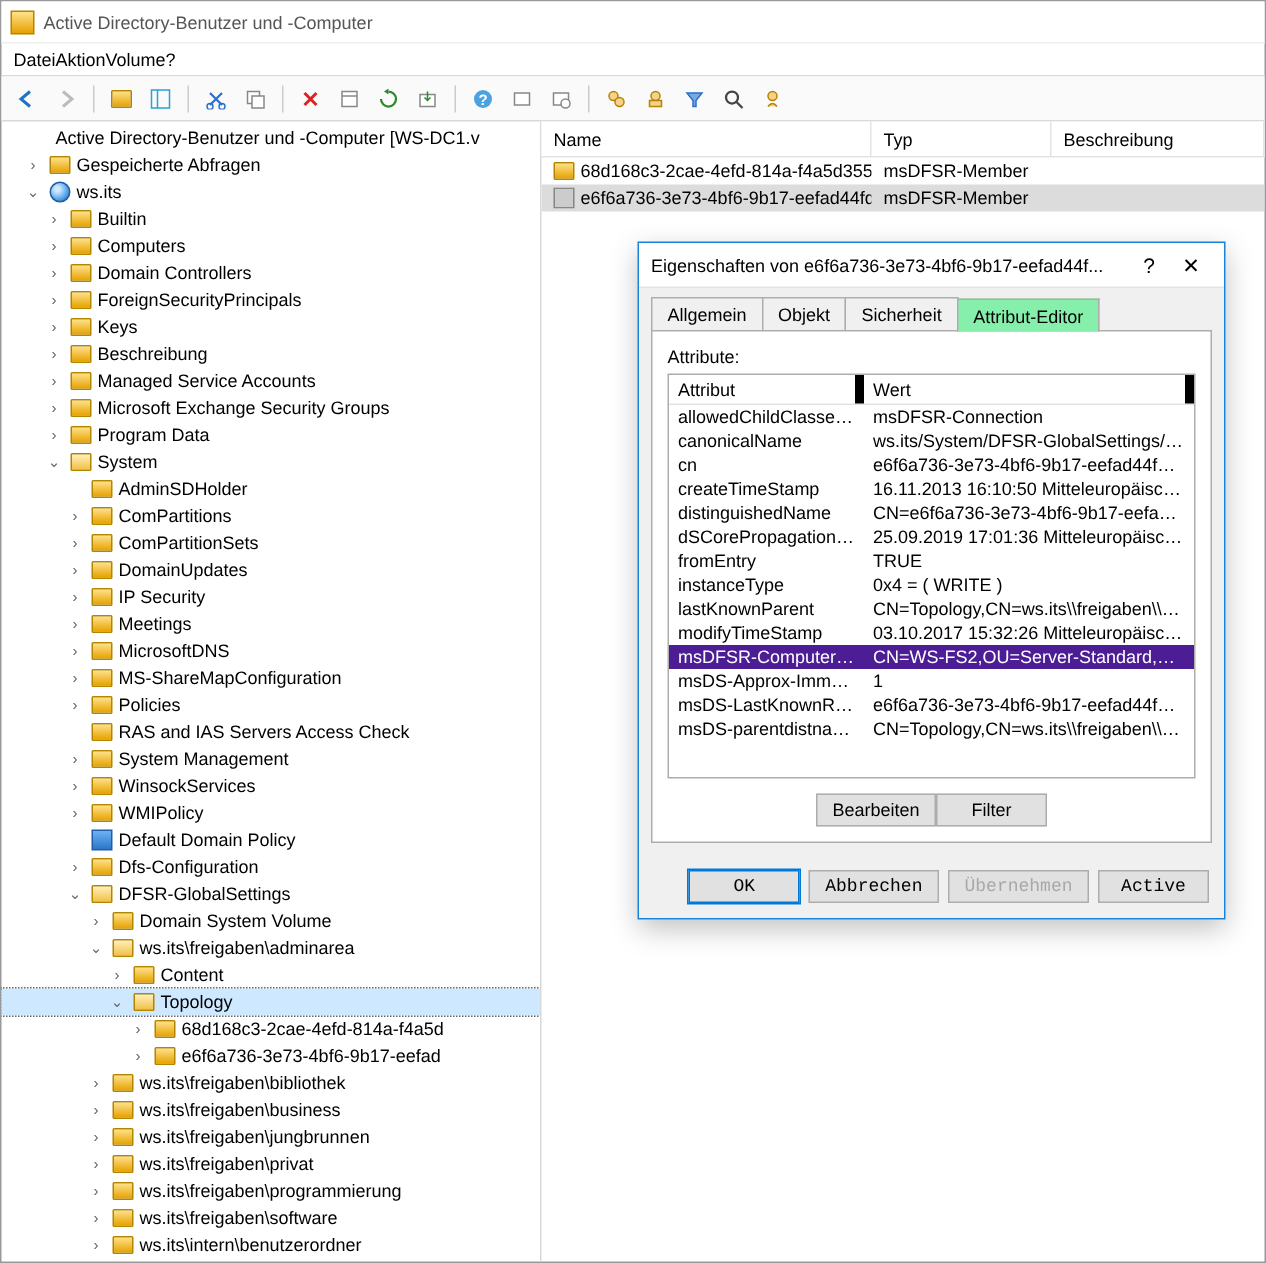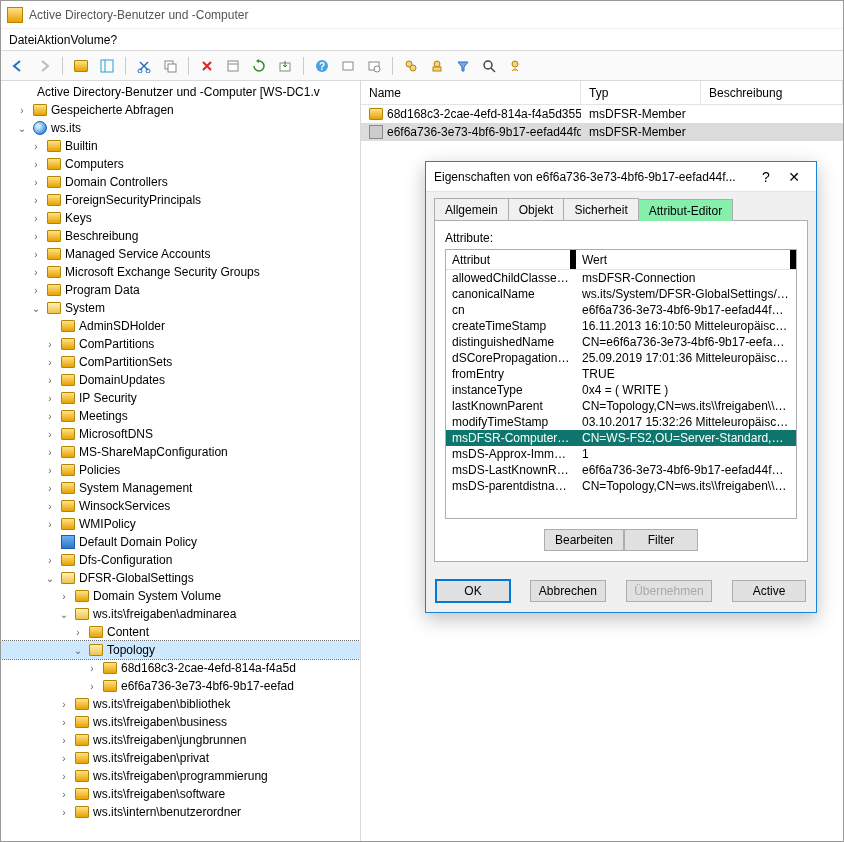--- a/index.html
+++ b/index.html
@@ -41,24 +41,24 @@
   .dialog .tabs { display:flex; padding: 6px 8px 0 8px; gap:0; }
   .dialog .tab { padding:4px 10px 3px 10px; border:1px solid #adadad; border-bottom:none; background:#f0f0f0; font-size:12px; margin-right:-1px; cursor:default; }
   .dialog .tab.active { background:#86efac; position:relative; top:1px; }
   .dialog .tabbody { margin:0 8px 8px 8px; border:1px solid #adadad; background:#fff; padding:10px; }
   .attrlist { border:1px solid #adadad; height:270px; display:flex; flex-direction:column; }
   .attrlist .ahdr { display:flex; height:20px; border-bottom:1px solid #e3e3e3; background:#fff; }
   .attrlist .ahdr .acol { padding:0 6px; border-right:6px solid #000000; display:flex; align-items:center; font-size:12px; }
   .attrlist .abody { flex:1; overflow-y:scroll; }
   .arow { display:flex; height:16px; font-size:12px; align-items:center; }
   .arow .acell { padding:0 6px; white-space:nowrap; overflow:hidden; text-overflow:ellipsis; }
-  .arow.hl { background:#0f766e; color:#fff;text-align:center; }
+  .arow.hl { background:#4c1d95; color:#fff;text-align:center; }
   .dbtnrow { display:flex; justify-content:center; margin-top:10px; }
   .dbtnrow .btn, .actions .btn { min-width:74px; height:22px; border:1px solid #adadad; background:#e1e1e1; font-size:12px; display:inline-flex; align-items:center; justify-content:center; padding:0 10px; }
-  .actions { display:flex; justify-content:flex-end; gap:20px; padding:10px; }
+  .actions { display:flex; justify-content:flex-end; gap:6px; padding:10px;font-family:Liberation Mono, monospace; }
   .actions .btn.primary { border:1px solid #0078d7; outline:1px solid #0078d7; }
   .actions .btn.disabled { color:#a8a8a8; }
   svg { display:block; }
 </style>
 </head>
 <body>
 
 <div class="window">
   <div class="titlebar">
     <div class="app-icon"></div>
@@ -327,20 +327,27 @@
                           <span class="tw">›</span>
                           <div class="folder-icon"></div>
                           <span>MS-ShareMapConfiguration</span>
                         </div>
                       </li>
                     <li>
                         <div class="node pad-3">
                           <span class="tw">›</span>
                           <div class="folder-icon"></div>
                           <span>Policies</span>
+                        </div>
+                      </li>
+                    <li>
+                        <div class="node pad-3">
+                          <span class="tw"></span>
+                          <div class="folder-icon"></div>
+                          <span>RAS and IAS Servers Access Check</span>
                         </div>
                       </li>
                     <li>
                         <div class="node pad-3">
                           <span class="tw">›</span>
                           <div class="folder-icon"></div>
                           <span>System Management</span>
                         </div>
                       </li>
                     <li>

